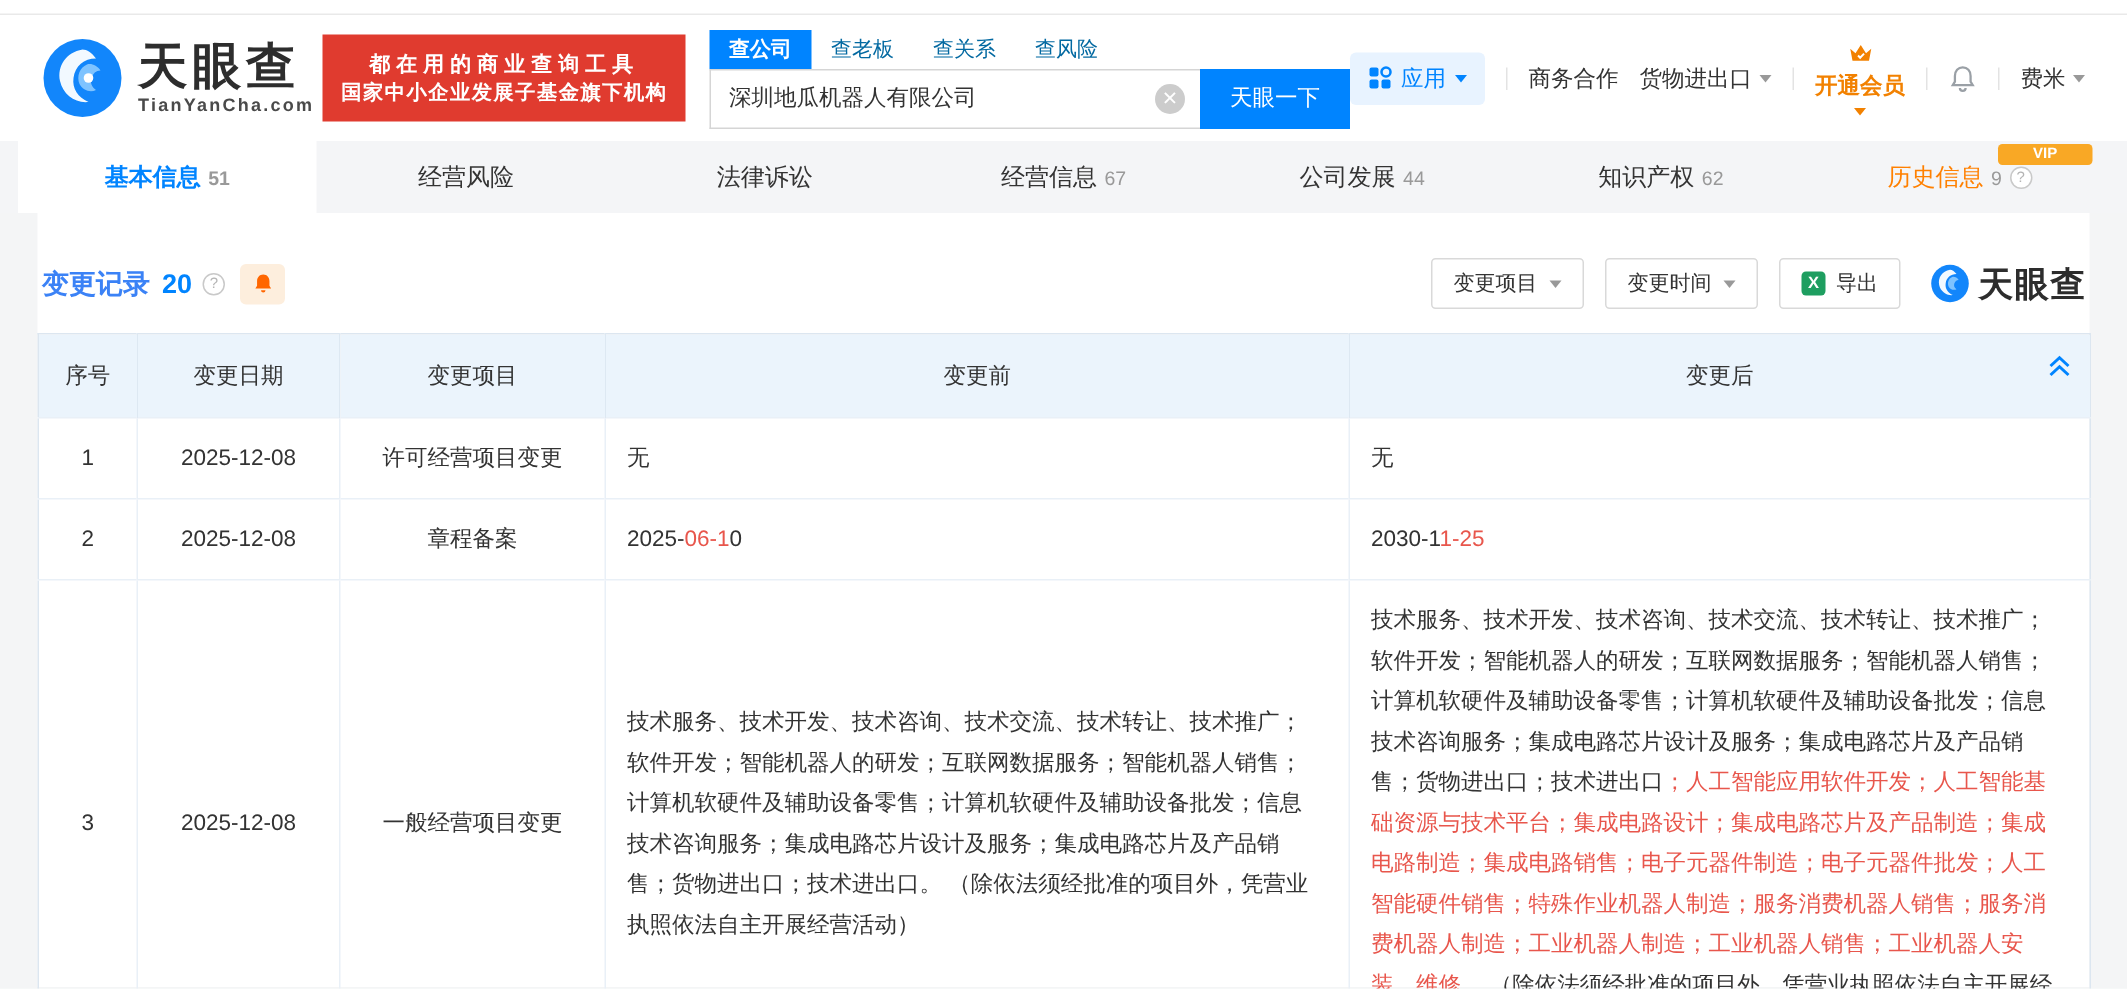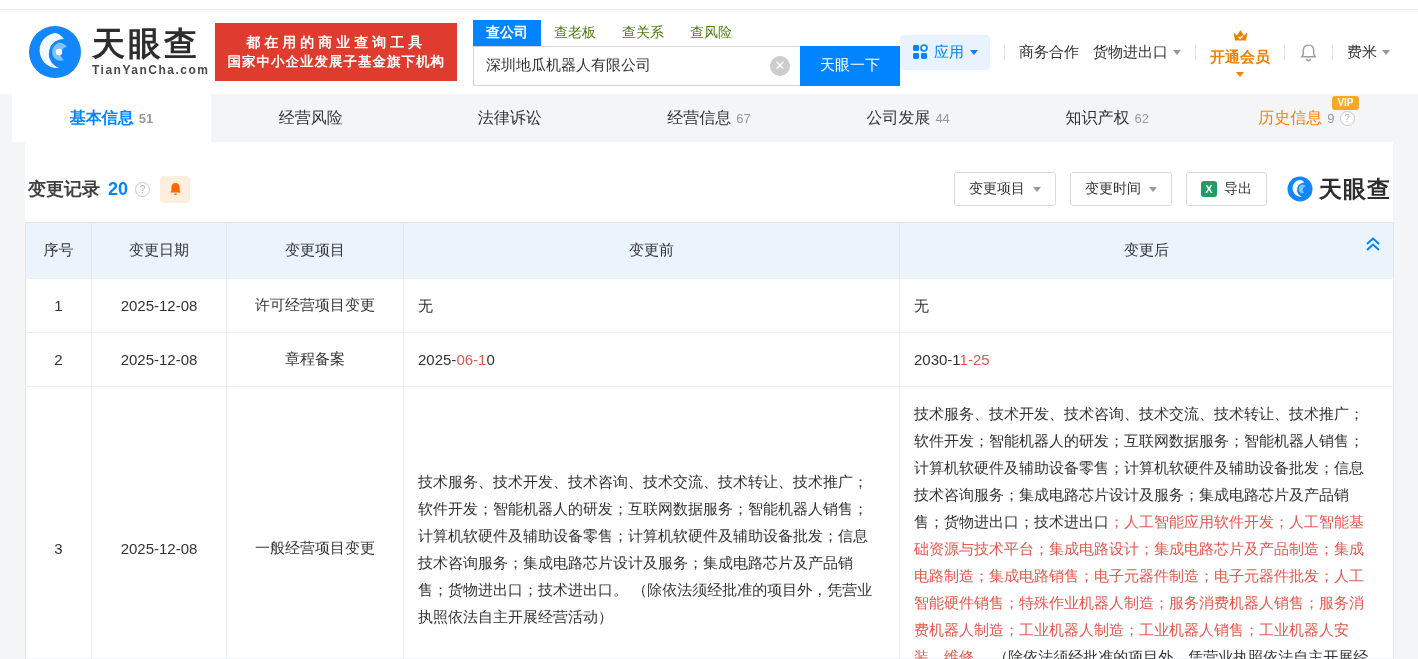--- a/index.html
+++ b/index.html
@@ -15,21 +15,21 @@
   .logo-icon { width:54px; height:54px; flex:0 0 auto; }
   .logo-text .brand { font-size:33px; font-weight:bold; color:#2d2d2d; letter-spacing:3px; line-height:34px; }
   .logo-text .domain { font-size:12px; font-weight:bold; color:#4a4a4a; letter-spacing:1.5px; margin-top:2px; }
 
   .banner { margin-left:6px; background:#e03b2f; color:#ffffff; padding:9px 12px; text-align:center; }
   .banner .l1 { font-size:14px; font-weight:bold; letter-spacing:4px; line-height:20px; white-space:nowrap; }
   .banner .l2 { font-size:13.5px; font-weight:bold; letter-spacing:1px; line-height:20px; white-space:nowrap; }
 
   .search-block { margin-left:16px; width:452px; }
   .search-tabs { display:flex; align-items:flex-end; gap:0; height:27px; }
-  .search-tab { font-size:14px; color:#4d7c0f; padding:4px 13px; cursor:pointer; white-space:nowrap; }
+  .search-tab { font-size:14px; color:#0369a1; padding:4px 13px; cursor:pointer; white-space:nowrap; }
   .search-tab.active { background:#0084ff; color:#fff; font-weight:bold; }
   .search-row { display:flex; height:40px; }
   .search-input-wrap { position:relative; flex:1; }
   .search-input { width:100%; height:40px; border:1px solid #d5d5d5; border-right:none;
     padding:0 36px 0 12px; font-size:15px; color:#333; outline:none;
     font-family:"Liberation Sans","DejaVu Sans",sans-serif; }
   .clear-icon { position:absolute; right:10px; top:10px; width:20px; height:20px; border-radius:50%;
     background:#ccc; color:#fff; font-size:13px; line-height:20px; text-align:center; cursor:pointer; }
   .search-btn { width:100px; height:40px; background:#0084ff; color:#fff; border:none;
     font-size:15px; cursor:pointer; font-family:inherit; }
@@ -47,28 +47,28 @@
   .bell-nav { cursor:pointer; display:flex; align-items:center; }
 
   
   .tabbar { height:48px; background:#f4f5f7; display:flex; padding:0 12px; }
   .tab { flex:1; display:flex; align-items:center; justify-content:center; gap:5px;
     font-size:16px; color:#333; cursor:pointer; position:relative; }
   .tab .count { font-size:13px; color:#999; }
   .tab.active { background:#fff; color:#0084ff; font-weight:bold; }
   .tab.vip-tab { color:#ff8000; }
   .vip-badge { position:absolute; top:2px; left:calc(50% + 26px); background:#f9a825; color:#fff;
-    font-size:10px; font-weight:bold; padding:1px 5px; border-radius:3px; line-height:12px; }
+    font-size:10px; font-weight:bold; padding:1px 23px; border-radius:3px; line-height:12px; }
   .q-circle { width:15px; height:15px; border:1px solid #c9c9c9; border-radius:50%; color:#b5b5b5;
     font-size:10px; line-height:14px; text-align:center; display:inline-block; background:#fff; }
 
   
   .card { margin:0 25px; background:#fff; height:516px; position:relative; }
   .section-head { display:flex; align-items:center; padding:30px 2px 16px 3px; }
-  .sec-title { font-size:18px; font-weight:bold; color:#404040; }
+  .sec-title { font-size:18px; font-weight:bold; color:#3b82f6; }
   .sec-count { font-size:18px; font-weight:bold; color:#0084ff; margin-left:8px; }
   .sec-help { margin-left:7px; }
   .bell-btn { margin-left:10px; width:30px; height:27px; background:#fdeedd; border-radius:4px;
     display:flex; align-items:center; justify-content:center; cursor:pointer; border:none; }
   .head-actions { margin-left:auto; display:flex; align-items:center; gap:14px; }
   .filter-btn { height:34px; background:#fff; border:1px solid #d9d9d9; border-radius:3px;
     padding:0 14px; font-size:14px; color:#333; display:flex; align-items:center; gap:8px;
     cursor:pointer; font-family:inherit; }
   .export-btn { height:34px; background:#fff; border:1px solid #d9d9d9; border-radius:3px;
     padding:0 14px; font-size:14px; color:#333; display:flex; align-items:center; gap:7px;

